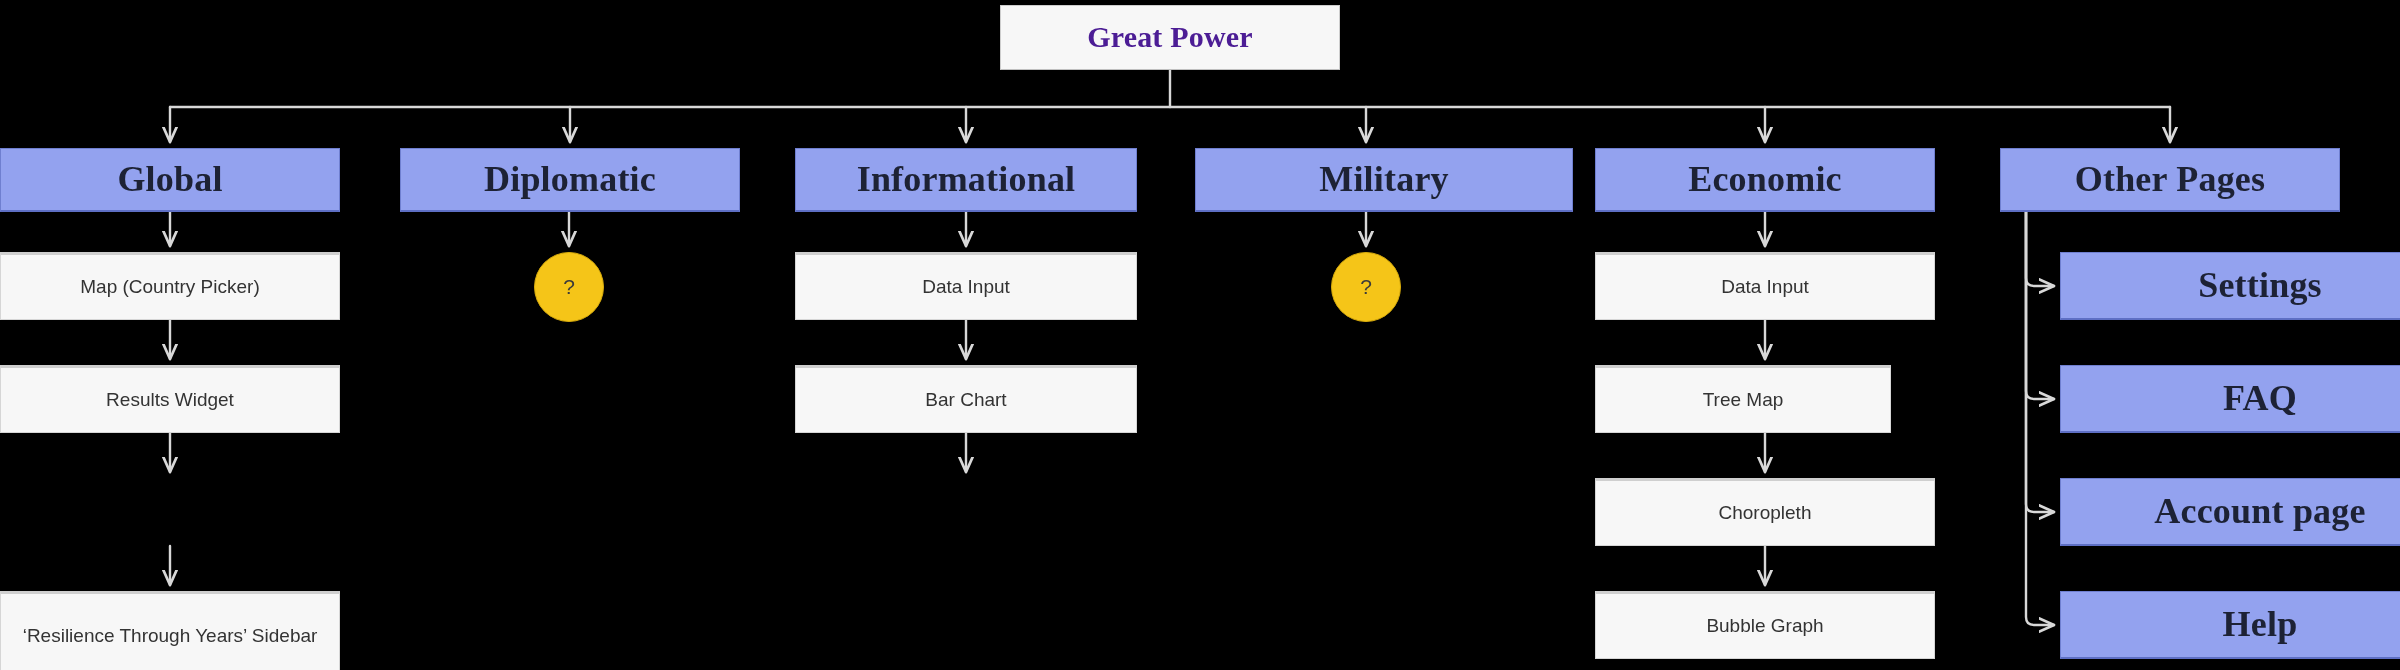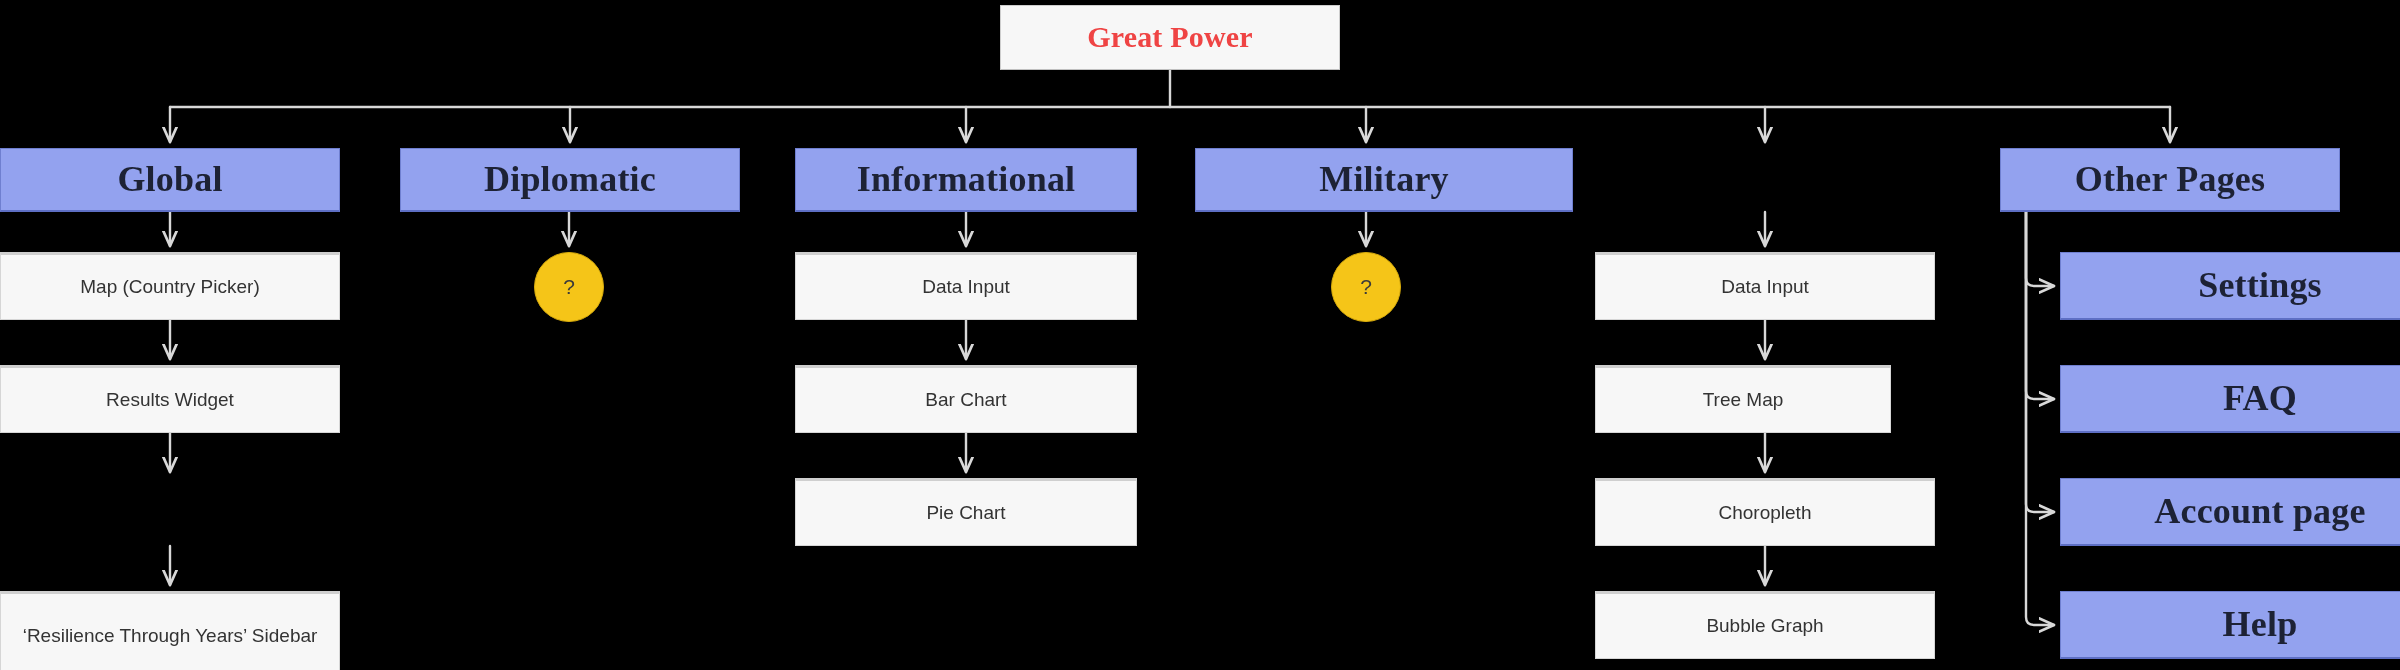--- a/index.html
+++ b/index.html
@@ -30,21 +30,21 @@
     display: flex;
     align-items: center;
     justify-content: center;
     text-align: center;
   }
   
   .node.root {
     background: #F7F7F7;
     border: 1px solid #CDCDCD;
     border-bottom-color: #BFBFBF;
-    color: #ef4444;
+    color: #4c1d95;
     font-family: "Liberation Serif", serif;
     font-weight: bold;
     font-size: 30px;
     letter-spacing: 0.2px;
   }
   
   .node.cat {
     background: #93A2EF;
     border: 1px solid #6F7FD0;
     border-bottom: 2px solid #5E6FC4;
@@ -155,31 +155,31 @@
 
   <div class="node cat" style="left: 795px; top: 148px; width: 342px; height: 64px;">
     <span class="node-label">Informational</span>
   </div>
   <div class="node leaf" style="left: 795px; top: 252px; width: 342px; height: 68px;">
     <span class="node-label">Data Input</span>
   </div>
   <div class="node leaf" style="left: 795px; top: 365px; width: 342px; height: 68px;">
     <span class="node-label">Bar Chart</span>
   </div>
-  <div class="node leaf" style="left: 795px; top: 478px; width: 342px; height: 68px;">
-    <span class="node-label">Pie Chart</span>
-  </div>
 
   <div class="node cat" style="left: 1195px; top: 148px; width: 378px; height: 64px;">
     <span class="node-label">Military</span>
   </div>
   <div class="node qnode" style="left: 1331px; top: 252px; width: 70px; height: 70px;">
     <span class="node-label">?</span>
   </div>
 
+  <div class="node cat" style="left: 1595px; top: 148px; width: 340px; height: 64px;">
+    <span class="node-label">Economic</span>
+  </div>
   <div class="node leaf" style="left: 1595px; top: 252px; width: 340px; height: 68px;">
     <span class="node-label">Data Input</span>
   </div>
   <div class="node leaf" style="left: 1595px; top: 365px; width: 296px; height: 68px;">
     <span class="node-label">Tree Map</span>
   </div>
   <div class="node leaf" style="left: 1595px; top: 478px; width: 340px; height: 68px;">
     <span class="node-label">Choropleth</span>
   </div>
   <div class="node leaf" style="left: 1595px; top: 591px; width: 340px; height: 68px;">

